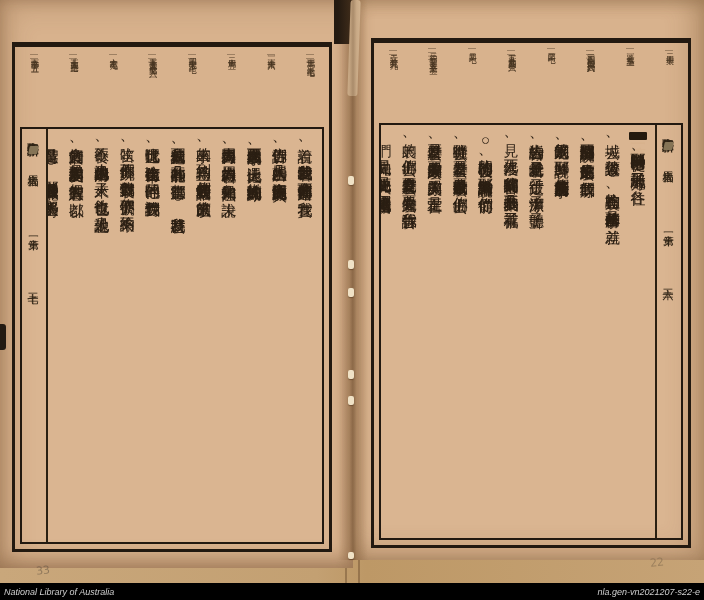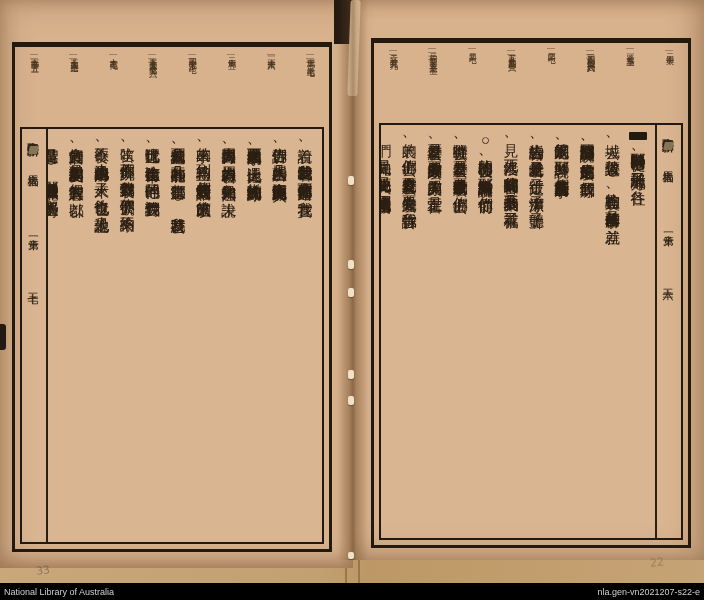--- a/index.html
+++ b/index.html
@@ -50,21 +50,21 @@
     font-size:15px;color:#2b1f13;overflow:hidden;}
   .tcol{line-height:25.4px;letter-spacing:.4px;}
   .chapter-heading{background:#241a0e;color:#d8b28d;padding:3px 1px;margin-inline-end:2px;border-radius:1px;font-weight:700;}
   
   .pencil{position:absolute;font-family:"DejaVu Sans",sans-serif;font-size:11px;color:rgba(96,82,66,.55);transform:rotate(-6deg);}
   .pencil-left{left:36px;top:564px;}
   .pencil-right{left:650px;top:556px;color:rgba(130,106,78,.6);}
   
   .bottom-bar{position:absolute;left:0;bottom:0;width:704px;height:17px;background:#000;
     color:#cfcfcf;font-family:"Liberation Sans",sans-serif;font-size:9px;
-    display:flex;justify-content:space-between;align-items:center;padding:8px 4px;box-sizing:border-box;}
+    display:flex;justify-content:space-between;align-items:center;padding:8px 4px;box-sizing:border-box;font-style:italic;}
 </style>
 </head>
 <body>
 
 <div class="stage">
 
   <div class="backing"></div>
   <div class="backing-seam" style="left:345px"></div>
   <div class="backing-seam" style="left:358px"></div>
 

